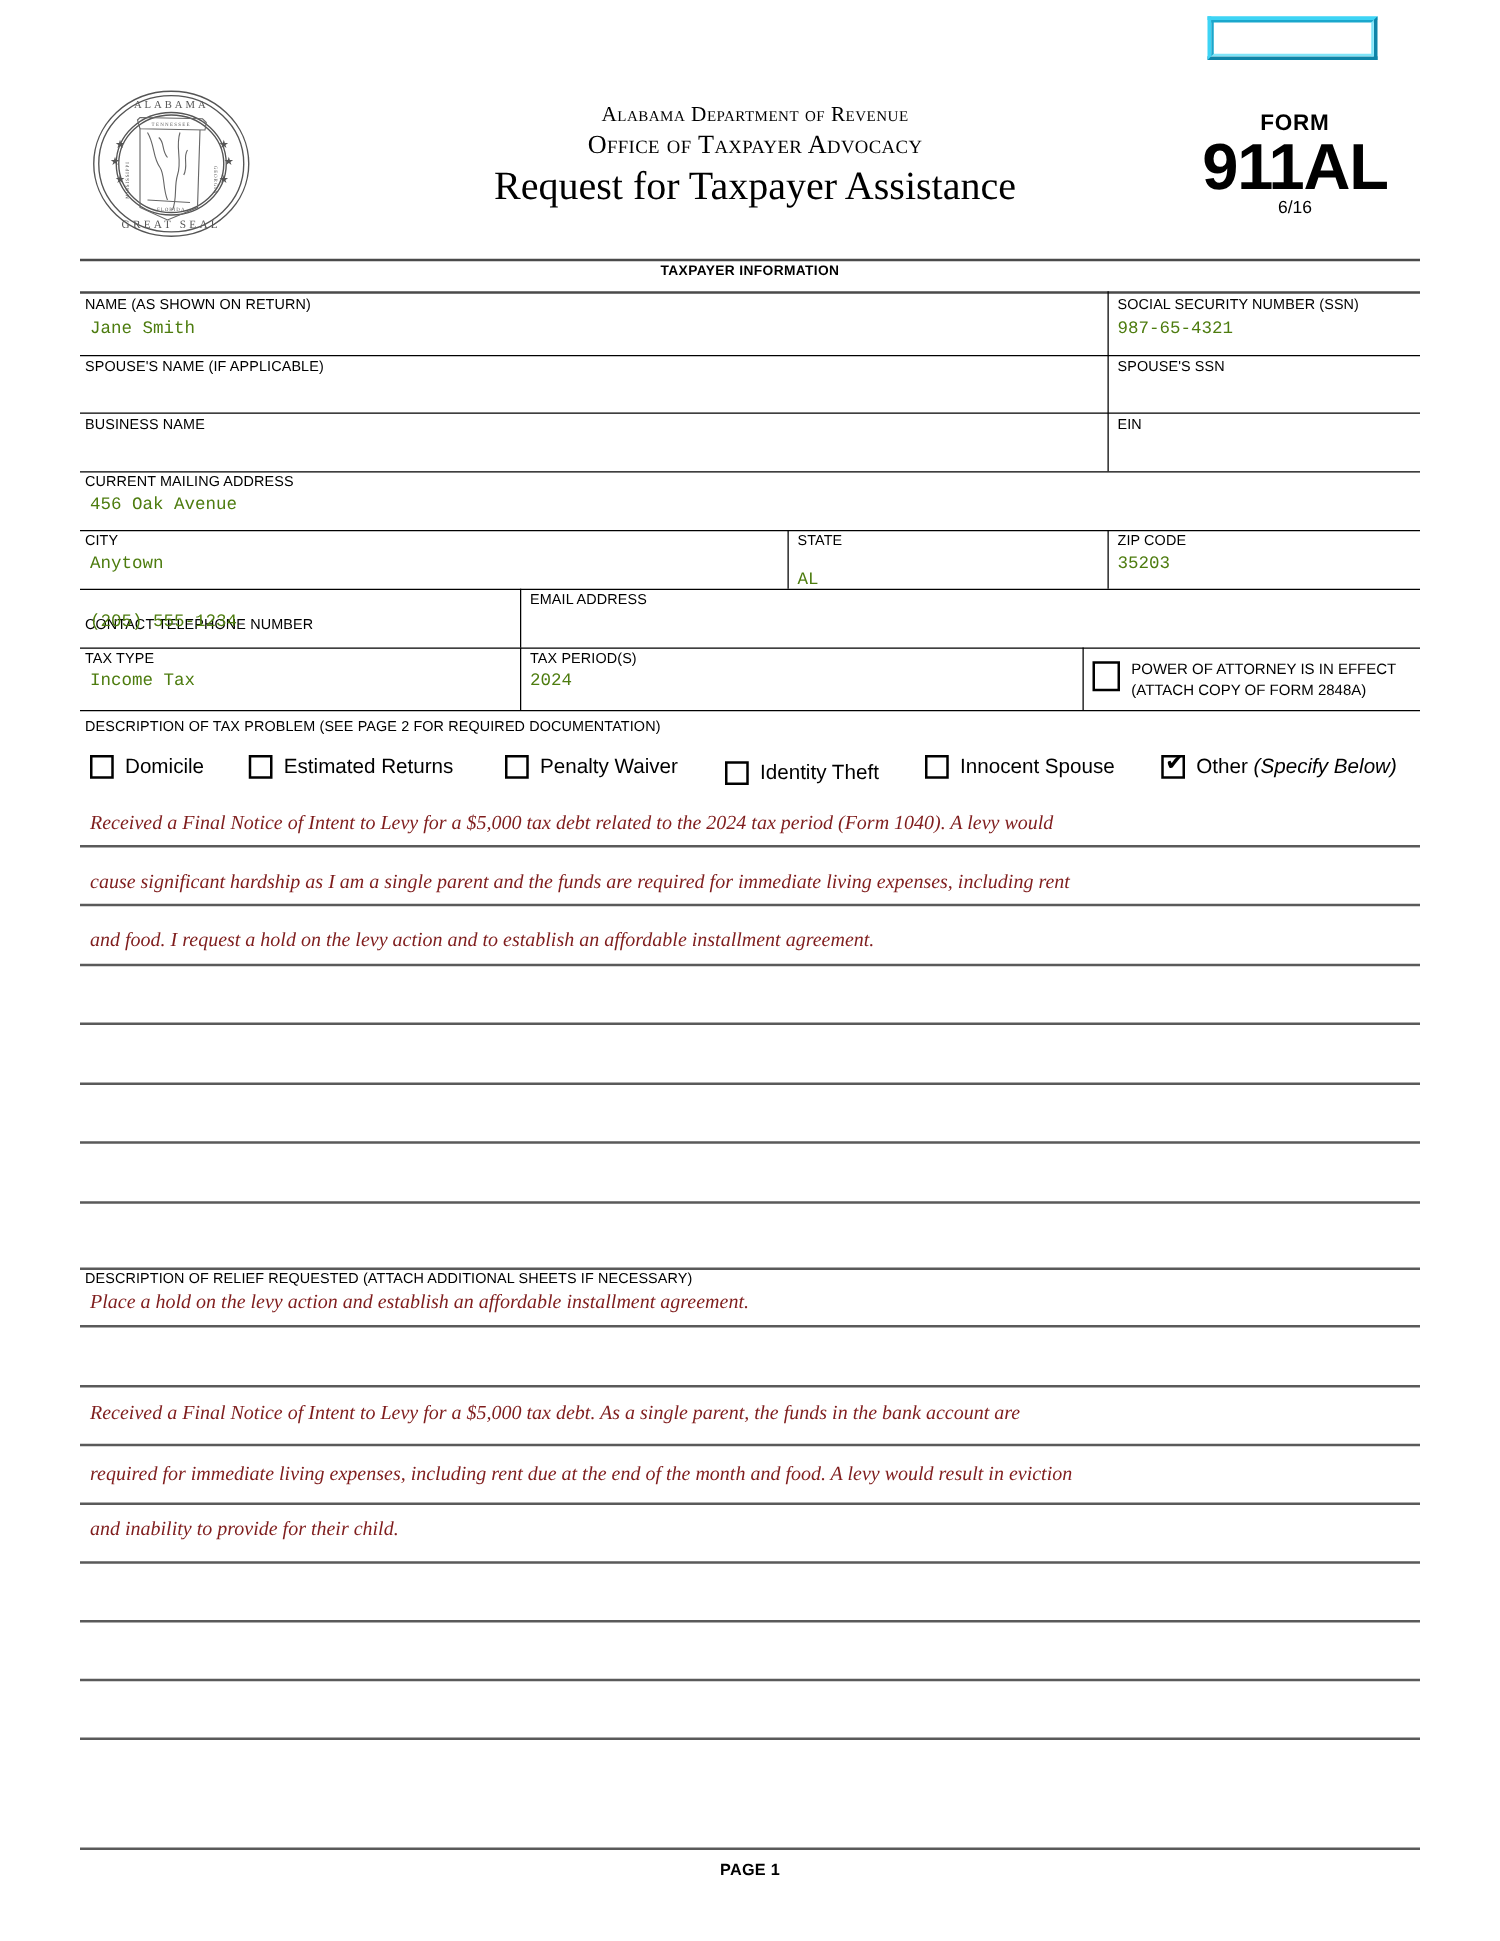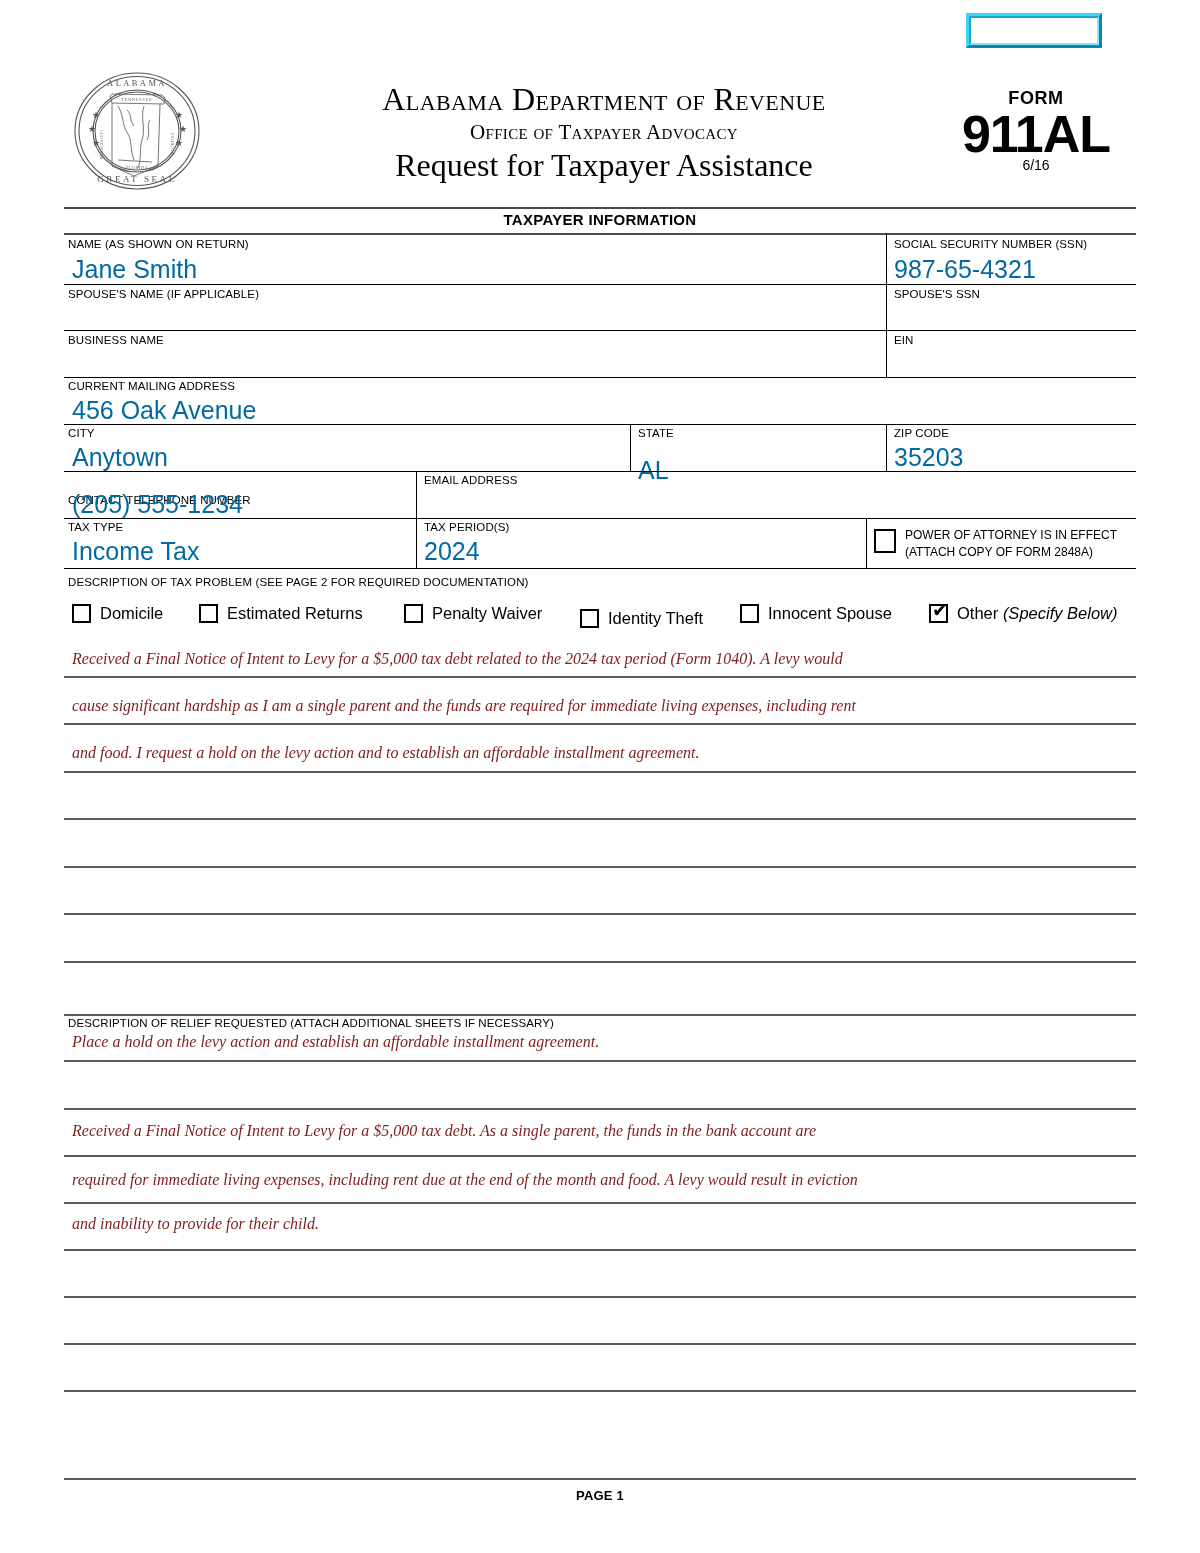--- a/index.html
+++ b/index.html
@@ -65,21 +65,21 @@
   }
   .titleblock {
     position: absolute;
     left: 200px;
     top: 20px;
     width: 680px;
     text-align: center;
   }
   .t-line1 {
     font-family: "Liberation Serif", serif;
-    font-size: 32px;
+    font-size: 17px;
     font-variant: small-caps;
     letter-spacing: 0.4px;
     line-height: 1.12;
     white-space: nowrap;
   }
   .t-line2 {
     font-family: "Liberation Serif", serif;
     font-size: 21px;
     font-variant: small-caps;
     letter-spacing: 0.3px;
@@ -134,38 +134,38 @@
     position: absolute;
     width: 0;
     border-left: 1px solid #000;
   }
 
   .section-head {
     position: absolute;
     left: 64px;
     width: 1072px;
     text-align: center;
-    font-size: 15px;
+    font-size: 11px;
     font-weight: bold;
     letter-spacing: 0.3px;
   }
 
   .flabel {
     position: absolute;
     font-size: 11.5px;
     letter-spacing: 0.1px;
     white-space: nowrap;
     color: #000;
   }
   .fvalue {
     position: absolute;
-    font-family: Liberation Sans, sans-serif;
-    font-size: 25px;
-    white-space: nowrap;
-    color: #0369a1;
+    font-family: Liberation Mono, monospace;
+    font-size: 14px;
+    white-space: nowrap;
+    color: #4d7c0f;
   }
 
   
   .cbrow {
     position: absolute;
     left: 64px;
     top: 598px;
     width: 1072px;
     height: 30px;
   }

